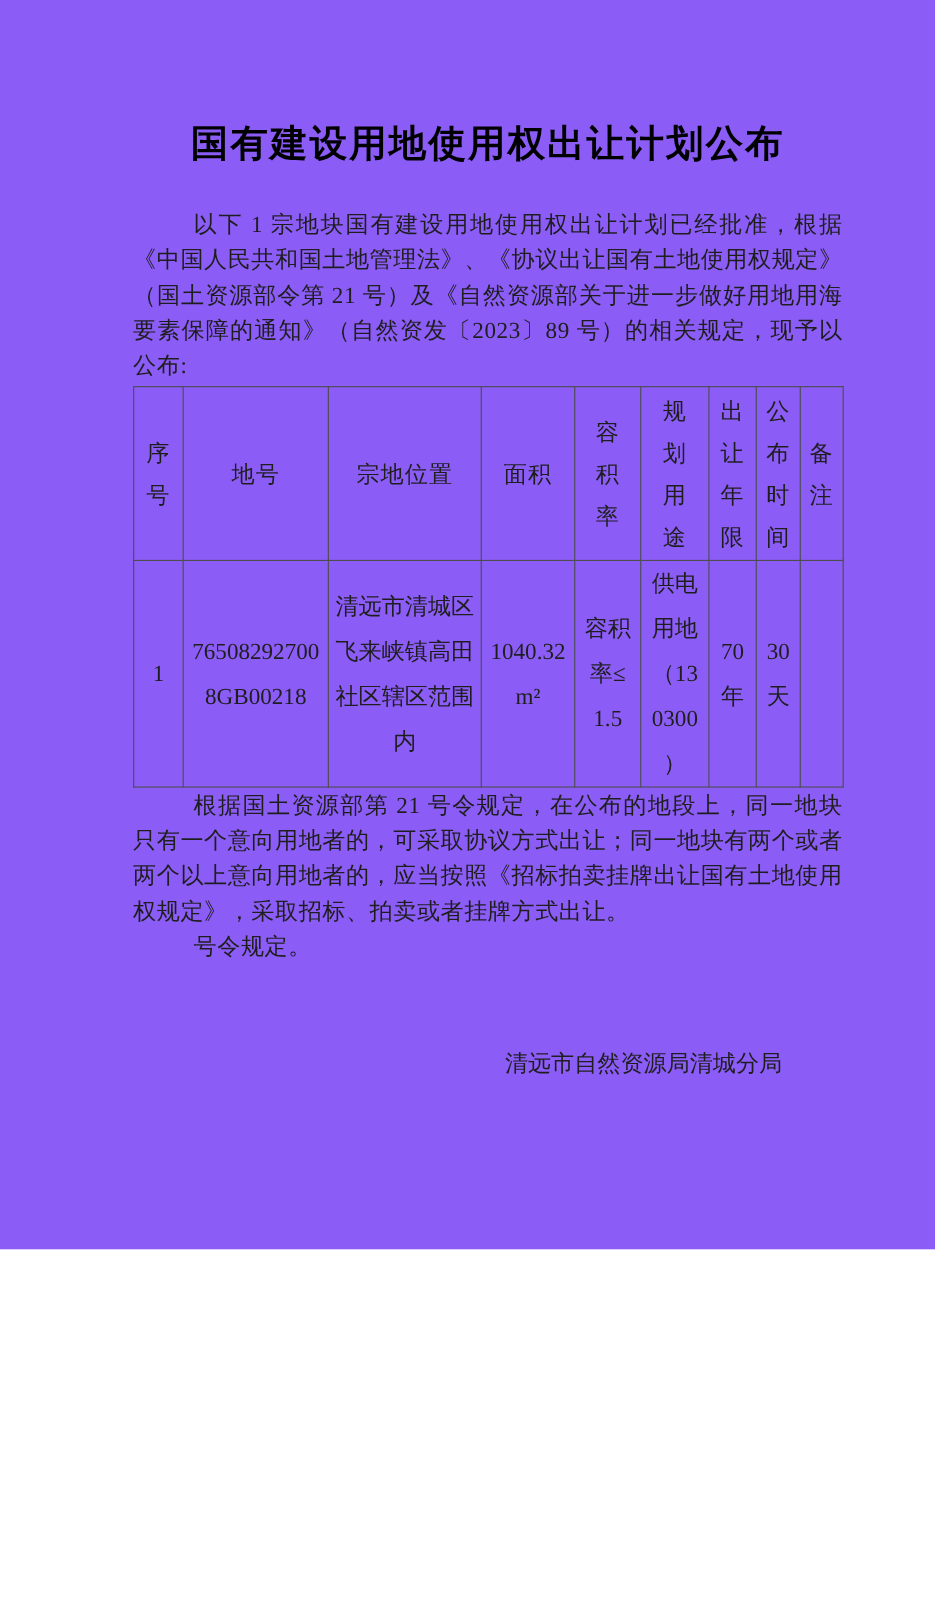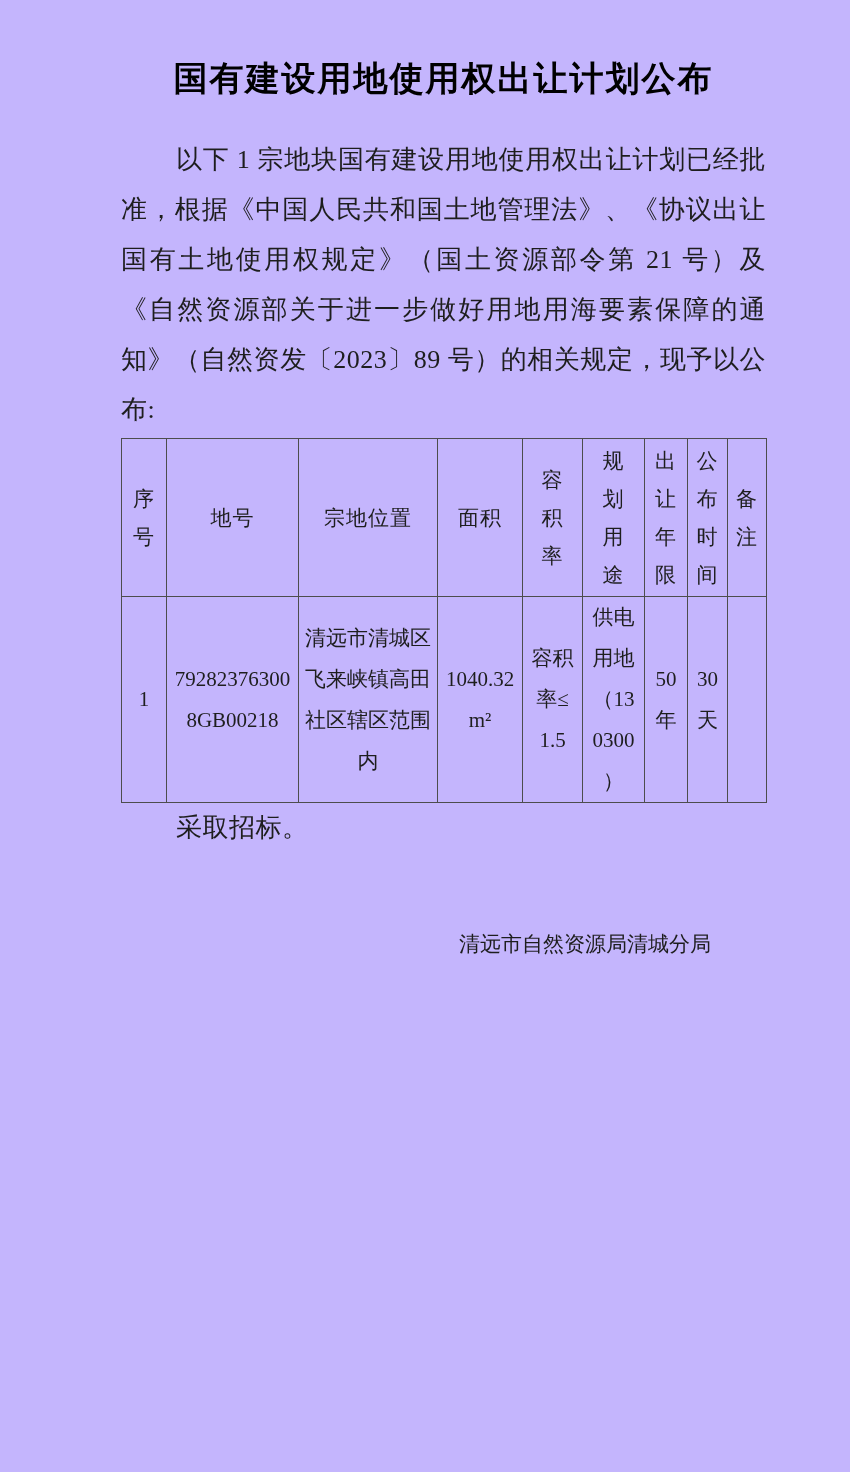--- a/index.html
+++ b/index.html
@@ -3,42 +3,42 @@
 <meta charset="utf-8">
 <style>
   html, body {
     margin: 0;
     padding: 0;
     background: #ffffff;
   }
   .page {
     position: relative;
     width: 850px;
-    height: 1472px;
+    height: 1136px;
     margin: 0 auto;
     box-sizing: border-box;
-    padding: 55px 84px 0 121px;
-    background: #c4b5fd;
+    padding: 108px 84px 0 121px;
+    background: #8b5cf6;
     color: #1e1e1e;
     font-family: "Liberation Serif", "DejaVu Serif", serif;
     overflow: hidden;
   }
   .doc-title {
     margin: 0 0 32px 0;
     font-size: 34px;
     line-height: 48px;
     font-weight: bold;
     text-align: center;
     letter-spacing: 2px;
     color: #000000;
   }
   .para {
     margin: 0;
-    font-size: 26px;
-    line-height: 50px;
+    font-size: 21px;
+    line-height: 32px;
     text-align: justify;
     letter-spacing: 0.5px;
   }
   .para.indent {
     text-indent: 55px;
   }
   .plots-table {
     border-collapse: collapse;
     table-layout: fixed;
     width: 645px;
@@ -147,21 +147,21 @@
 注</span>
           </th>
       </tr>
     </thead>
     <tbody>
       <tr>
         <td>
             <span class="bcell">1</span>
           </td>
         <td>
-            <span class="bcell">79282376300
+            <span class="bcell">76508292700
 8GB00218</span>
           </td>
         <td>
             <span class="bcell">清远市清城区
 飞来峡镇高田
 社区辖区范围
 内</span>
           </td>
         <td>
             <span class="bcell">1040.32
@@ -173,38 +173,39 @@
 1.5</span>
           </td>
         <td>
             <span class="bcell">供电
 用地
 （13
 0300
 ）</span>
           </td>
         <td>
-            <span class="bcell">50
+            <span class="bcell">70
 年</span>
           </td>
         <td>
             <span class="bcell">30
 天</span>
           </td>
         <td>
             <span class="bcell"></span>
           </td>
       </tr>
     </tbody>
   </table>
 
 
 
-
-  <p class="para indent">采取招标。</p>
+  <p class="para indent">根据国土资源部第 21 号令规定，在公布的地段上，同一地块只有一个意向用地者的，可采取协议方式出让；同一地块有两个或者两个以上意向用地者的，应当按照《招标拍卖挂牌出让国有土地使用权规定》，采取招标、拍卖或者挂牌方式出让。</p>
+
+  <p class="para indent">号令规定。</p>
 
   <div class="signature">
     <div class="sig-inner">
       <div class="sig-agency">清远市自然资源局清城分局</div>
     </div>
   </div>
 
 </div>
 
 </body></html>

